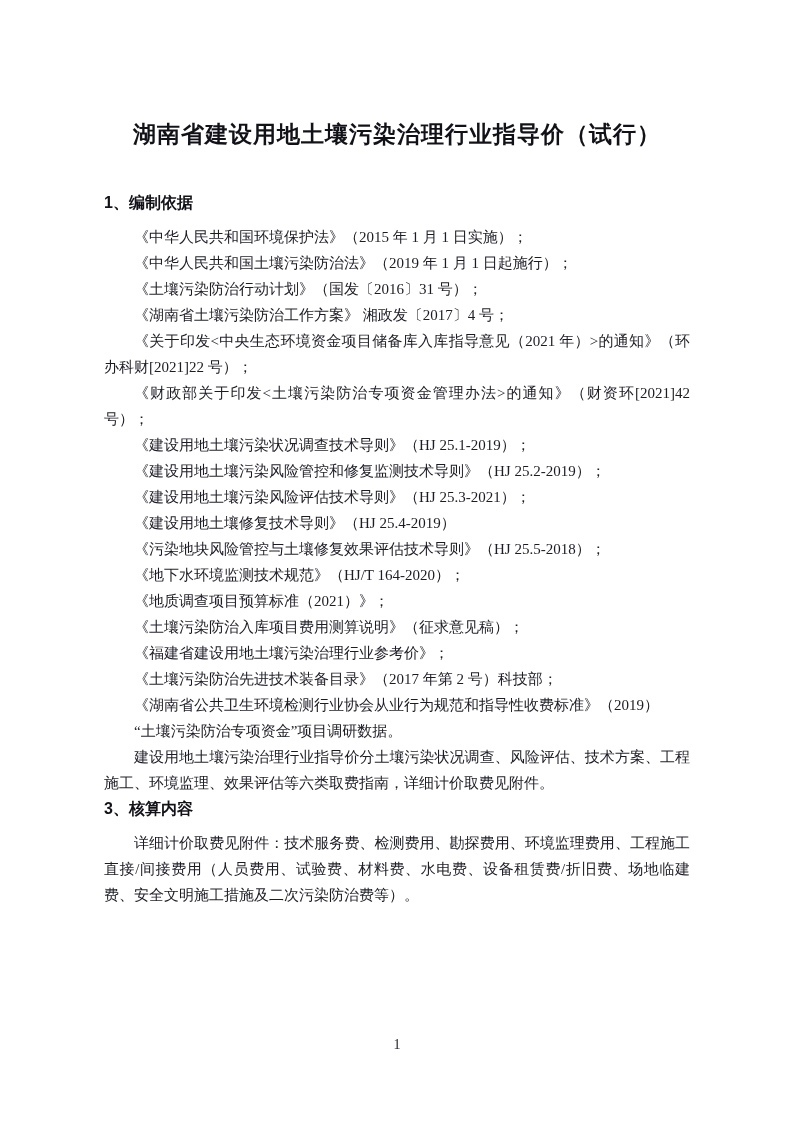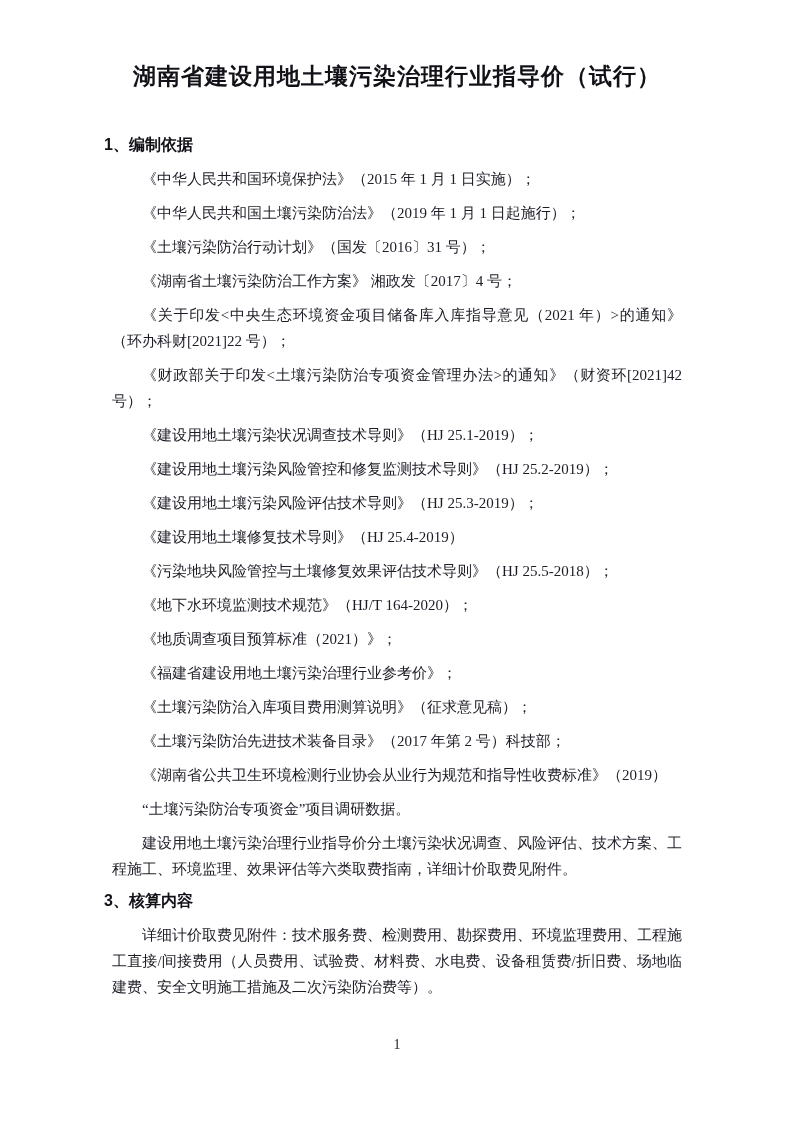--- a/index.html
+++ b/index.html
@@ -14,42 +14,42 @@
     height: 1123px;
     margin: 0 auto;
     background: #ffffff;
     overflow: hidden;
     font-family: "Liberation Serif", "DejaVu Serif", serif;
     color: #1c1c26;
   }
   .content {
     width: 586px;
     margin-left: 104px;
-    padding-top: 60px;
+    padding-top: 118px;
   }
   .doc-title {
     font-family: "Liberation Serif", "DejaVu Serif", serif;
     font-size: 23px;
     font-weight: bold;
     color: #111118;
     text-align: center;
     line-height: 34px;
     margin: 0 0 40px 0;
     letter-spacing: 1px;
   }
   .section-heading {
     font-family: "Liberation Sans", "DejaVu Sans", sans-serif;
     font-size: 16px;
     font-weight: bold;
     color: #111118;
     line-height: 22px;
     margin: 2px 0 10px 0;
   }
   .ref-item, .body-para {
-    margin: 8px;
+    margin: 0;
     font-size: 15px;
     line-height: 26px;
     text-indent: 2em;
     color: #1c1c26;
     text-align: justify;
   }
   .page-number {
     position: absolute;
     left: 0;
     bottom: 70px;
@@ -70,27 +70,27 @@
     <h2 class="section-heading">1、编制依据</h2>
     <div>
       <p class="ref-item">《中华人民共和国环境保护法》（2015 年 1 月 1 日实施）；</p>
       <p class="ref-item">《中华人民共和国土壤污染防治法》（2019 年 1 月 1 日起施行）；</p>
       <p class="ref-item">《土壤污染防治行动计划》（国发〔2016〕31 号）；</p>
       <p class="ref-item">《湖南省土壤污染防治工作方案》 湘政发〔2017〕4 号；</p>
       <p class="ref-item">《关于印发&lt;中央生态环境资金项目储备库入库指导意见（2021 年）&gt;的通知》（环办科财[2021]22 号）；</p>
       <p class="ref-item">《财政部关于印发&lt;土壤污染防治专项资金管理办法&gt;的通知》（财资环[2021]42 号）；</p>
       <p class="ref-item">《建设用地土壤污染状况调查技术导则》（HJ 25.1-2019）；</p>
       <p class="ref-item">《建设用地土壤污染风险管控和修复监测技术导则》（HJ 25.2-2019）；</p>
-      <p class="ref-item">《建设用地土壤污染风险评估技术导则》（HJ 25.3-2019）；</p>
+      <p class="ref-item">《建设用地土壤污染风险评估技术导则》（HJ 25.3-2021）；</p>
       <p class="ref-item">《建设用地土壤修复技术导则》（HJ 25.4-2019）</p>
       <p class="ref-item">《污染地块风险管控与土壤修复效果评估技术导则》（HJ 25.5-2018）；</p>
       <p class="ref-item">《地下水环境监测技术规范》（HJ/T 164-2020）；</p>
       <p class="ref-item">《地质调查项目预算标准（2021）》；</p>
+      <p class="ref-item">《土壤污染防治入库项目费用测算说明》（征求意见稿）；</p>
       <p class="ref-item">《福建省建设用地土壤污染治理行业参考价》；</p>
-      <p class="ref-item">《土壤污染防治入库项目费用测算说明》（征求意见稿）；</p>
       <p class="ref-item">《土壤污染防治先进技术装备目录》（2017 年第 2 号）科技部；</p>
       <p class="ref-item">《湖南省公共卫生环境检测行业协会从业行为规范和指导性收费标准》（2019）</p>
       <p class="ref-item">“土壤污染防治专项资金”项目调研数据。</p>
     </div>
 
     <p class="body-para">建设用地土壤污染治理行业指导价分土壤污染状况调查、风险评估、技术方案、工程施工、环境监理、效果评估等六类取费指南，详细计价取费见附件。</p>
 
     <h2 class="section-heading">3、核算内容</h2>
     <p class="body-para">详细计价取费见附件：技术服务费、检测费用、勘探费用、环境监理费用、工程施工直接/间接费用（人员费用、试验费、材料费、水电费、设备租赁费/折旧费、场地临建费、安全文明施工措施及二次污染防治费等）。</p>
 

